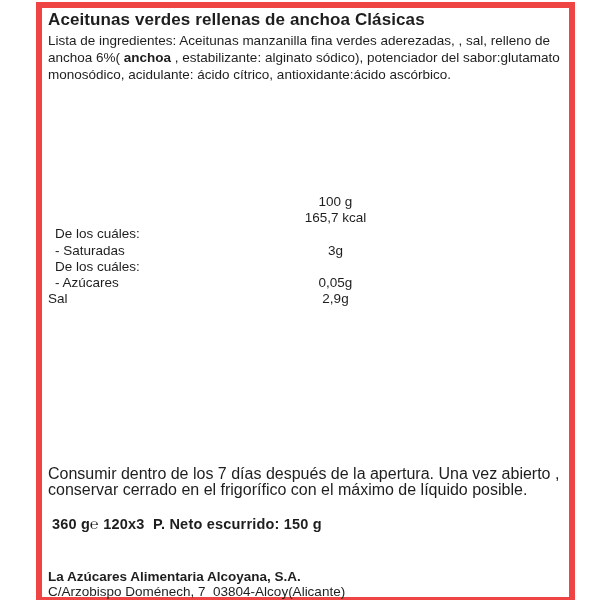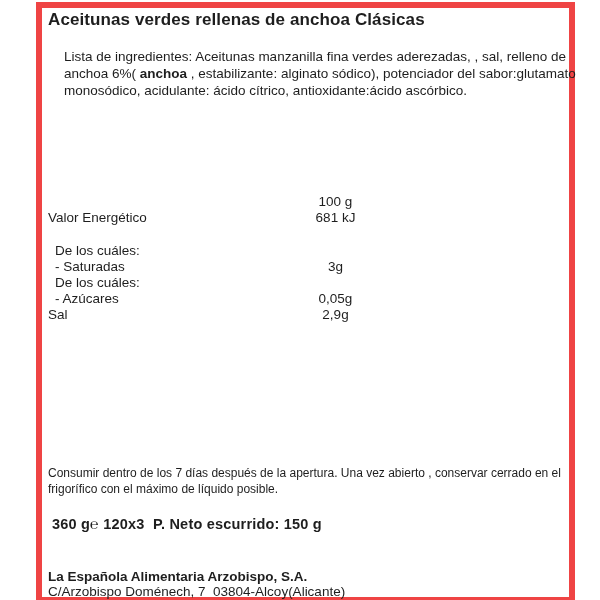--- a/index.html
+++ b/index.html
@@ -35,21 +35,21 @@
     font-size: 17px;
     line-height: 22px;
     font-weight: bold;
     letter-spacing: 0.1px;
   }
   .ingredients {
     position: absolute;
     left: 6px;
     top: 24px;
     width: 518px;
-    margin: 16px;
+    margin: 0;
     font-size: 13.5px;
     line-height: 17px;
   }
   .nutrition {
     position: absolute;
     left: 6px;
     top: 186px;
     width: 518px;
   }
   .nrow {
@@ -71,21 +71,21 @@
     width: 105px;
     text-align: center;
     white-space: pre-wrap;
   }
   .storage {
     position: absolute;
     left: 6px;
     top: 458px;
     width: 520px;
     margin: 0;
-    font-size: 12px;
+    font-size: 16px;
     line-height: 15.5px;
   }
   .weight {
     position: absolute;
     left: 6px;
     top: 504px;
     margin: 4px;
     font-size: 14.5px;
     font-weight: bold;
     white-space: pre-wrap;
@@ -110,25 +110,22 @@
     <h1 class="title">Aceitunas verdes rellenas de anchoa Clásicas</h1>
 
     <p class="ingredients"><span>Lista de ingredientes: Aceitunas manzanilla fina verdes aderezadas, , sal, relleno de anchoa 6%( </span><b>anchoa</b><span> , estabilizante: alginato sódico), potenciador del sabor:glutamato monosódico, acidulante: ácido cítrico, antioxidante:ácido ascórbico.</span></p>
 
     <div class="nutrition">
       <div class="nrow">
         <div class="nlabel"></div>
         <div class="nvalue">100 g</div>
       </div>
       <div class="nrow">
-        <div class="nlabel">Valor Energético</div>
-        <div class="nvalue">681 kJ</div>
-      </div>
-      <div class="nrow">
         <div class="nlabel"></div>
+        <div class="nvalue">165,7 kcal</div>
       </div>
       <div class="nrow indent">
         <div class="nlabel">De los cuáles:</div>
         <div class="nvalue"></div>
       </div>
       <div class="nrow indent">
         <div class="nlabel">- Saturadas</div>
         <div class="nvalue">3g</div>
       </div>
       <div class="nrow indent">
@@ -143,18 +140,18 @@
         <div class="nlabel">Sal</div>
         <div class="nvalue">2,9g</div>
       </div>
     </div>
 
     <p class="storage">Consumir dentro de los 7 días después de la apertura. Una vez abierto , conservar cerrado en el frigorífico con el máximo de líquido posible.</p>
 
     <p class="weight">360 g℮ 120x3  P. Neto escurrido: 150 g</p>
 
     <div class="footer">
-      <div class="mname">La Española Alimentaria Arzobispo, S.A.</div>
+      <div class="mname">La Azúcares Alimentaria Alcoyana, S.A.</div>
       <div class="maddr">C/Arzobispo Doménech, 7  03804-Alcoy(Alicante)</div>
     </div>
 
   </div>
 </div>
 
 </body></html>

